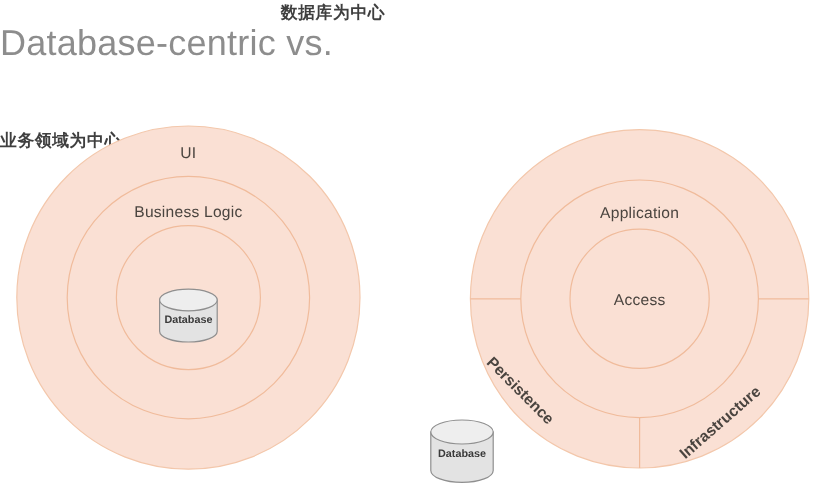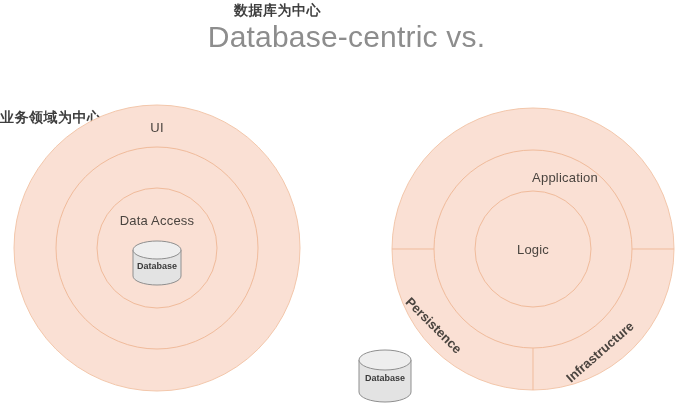--- a/index.html
+++ b/index.html
@@ -30,21 +30,21 @@
     font-size: 14px;
     font-weight: bold;
     color: #3f3f3f;
     letter-spacing: 0.5px;
     white-space: nowrap;
   }
   .title-main {
     position: absolute;
     left: 0; top: 21px;
     width: 693px;
-    text-align: center;
+    text-align: left;
     font-size: 30px;
     font-weight: 300;
     line-height: 31px;
     color: #8d8d8d;
     letter-spacing: 0.2px;
   }
   .title-line { display: block; }
   .cn-bottom {
     position: absolute;
     left: 0; top: 85px;
@@ -119,45 +119,45 @@
 
       <g>
         <path d="M 133 150 L 133 176 A 24 9 0 0 0 181 176 L 181 150 Z" fill="#e3e3e3" stroke="#8f8f8f" stroke-width="1"></path>
         <ellipse cx="157" cy="150" rx="24" ry="9" fill="#eeeeee" stroke="#8f8f8f" stroke-width="1"></ellipse>
         <text class="db-text" x="157" y="169" text-anchor="middle">Database</text>
       </g>
     </svg>
 
     <div class="ring-label" style="left:157px; top:20px;">UI</div>
 
+    <div class="ring-label" style="left:157px; top:69px;">Business Logic</div>
 
-    <div class="ring-label" style="left:157px; top:113px;">Data Access</div>
   </div>
 
   <div class="diagram" id="right-diagram">
 
     <svg width="313" height="300" viewBox="0 0 313 300">
 
       <circle cx="153" cy="149" r="141" fill="#fae0d4" stroke="#f3c7ab" stroke-width="1"></circle>
 
       <circle cx="153" cy="149" r="99" fill="none" stroke="#f0bb9b" stroke-width="1"></circle>
 
       <circle cx="153" cy="149" r="58" fill="none" stroke="#f0bb9b" stroke-width="1"></circle>
 
       <line x1="12" y1="149" x2="54" y2="149" stroke="#f0bb9b" stroke-width="1"></line>
 
       <line x1="252" y1="149" x2="294" y2="149" stroke="#f0bb9b" stroke-width="1"></line>
 
       <line x1="153" y1="248" x2="153" y2="290" stroke="#f0bb9b" stroke-width="1"></line>
     </svg>
 
 
-    <div class="ring-label" style="left:153px; top:70px;margin-left:32px;">Application</div>
+    <div class="ring-label" style="left:153px; top:70px;">Application</div>
 
-    <div class="ring-label" style="left:153px; top:142px;">Logic</div>
+    <div class="ring-label" style="left:153px; top:142px;">Access</div>
 
     <div class="rot-label" style="left:28px; top:192px; transform:rotate(45deg);">Persistence</div>
 
     <div class="rot-label" style="left:188px; top:272px; transform:rotate(-41deg);">Infrastructure</div>
   </div>
 
   <svg class="diagram" style="left:345px; top:348px;" width="80" height="62" viewBox="0 0 80 62">
     <path d="M 14 12 L 14 44 A 26 10 0 0 0 66 44 L 66 12 Z" fill="#e3e3e3" stroke="#8f8f8f" stroke-width="1"></path>
     <ellipse cx="40" cy="12" rx="26" ry="10" fill="#eeeeee" stroke="#8f8f8f" stroke-width="1"></ellipse>
     <text class="db-text" x="40" y="33" text-anchor="middle">Database</text>

